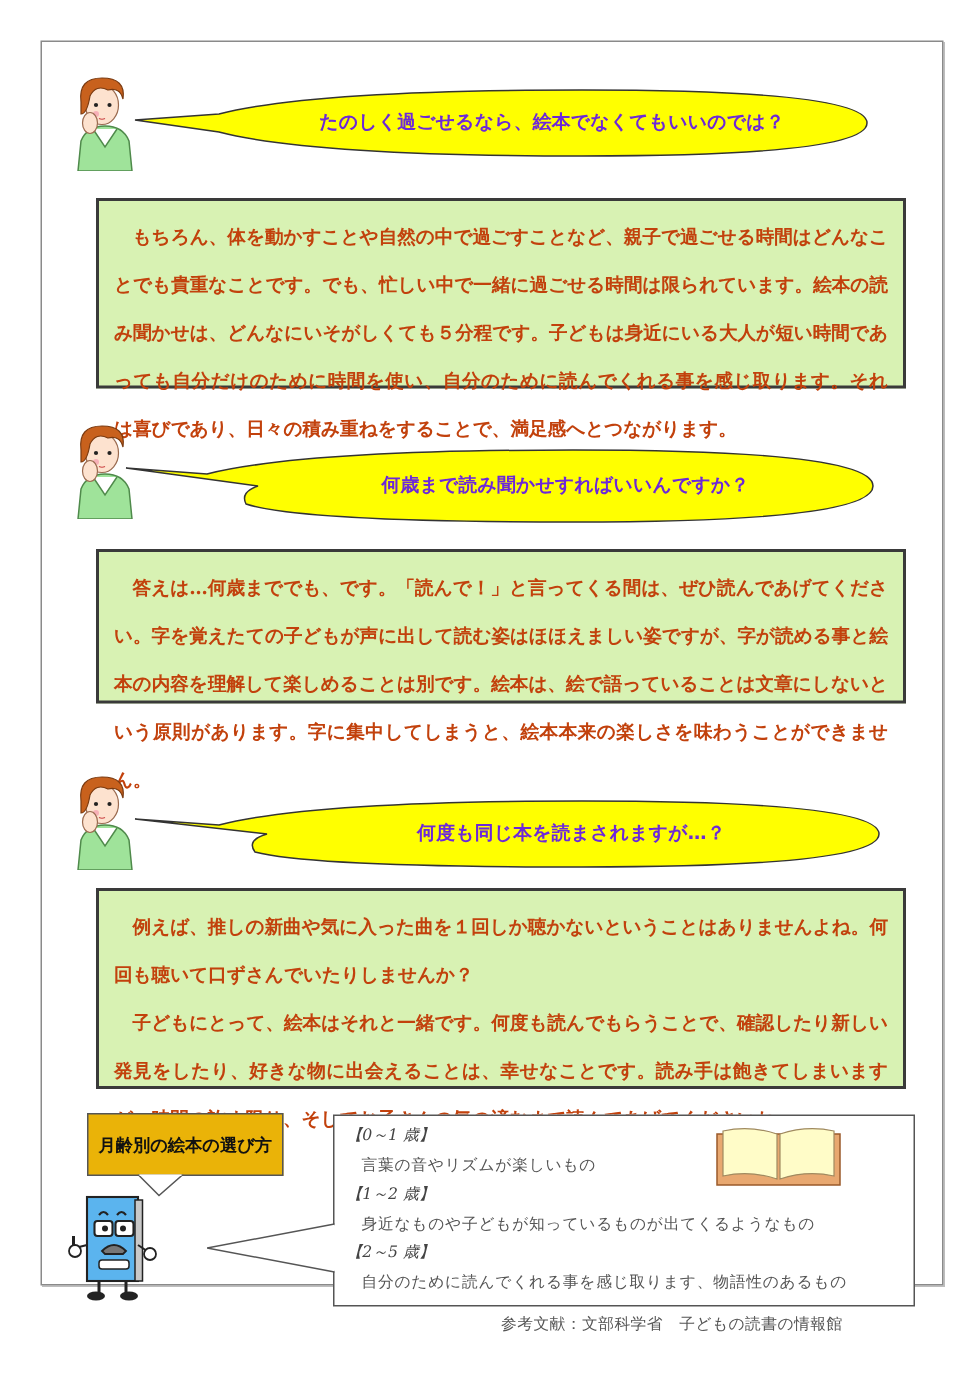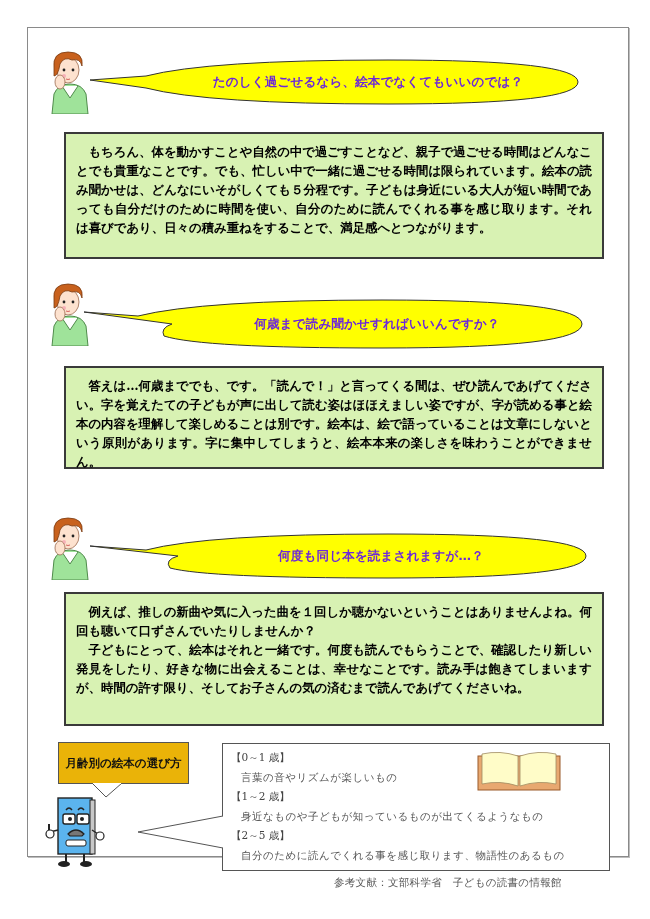--- a/index.html
+++ b/index.html
@@ -8,31 +8,31 @@
     .page-frame { position:absolute; left:27px; top:27px; width:600px; height:828px;
            border:1px solid #8a8a8a; box-shadow:1px 1px 0 #bdbdbd; background:#fff; }
     .person { position:absolute; width:52px; height:68px; }
     .bubble { position:absolute; }
     .bubble-text { position:absolute; left:0; right:0; top:50%; transform:translateY(-50%);
            text-align:center; font-family:"DejaVu Sans", sans-serif; font-size:12.5px;
            font-weight:bold; color:#6d28d9; letter-spacing:0.2px; }
     .answer-box { position:absolute; left:64px; background:#d8f2b3; border:2px solid #3a3a3a;
            box-sizing:border-box; padding:8px 10px 6px 10px;
            font-family:"DejaVu Serif", serif; font-size:12.4px; font-weight:bold;
-           line-height:19px; color:#000000; text-align:justify; }
+           line-height:32px; color:#c2410c; text-align:justify; }
     .answer-box p { margin:0; text-indent:1em; }
     .label-box { position:absolute; left:58px; top:742px; width:131px; height:42px;
            border:1px solid #555; background:#eab308; box-sizing:border-box;
            font-family:"DejaVu Sans", sans-serif; font-weight:bold; font-size:11.5px;
            display:flex; align-items:center; justify-content:center; }
     .info-box { position:absolute; left:222px; top:743px; width:388px; height:128px;
            border:1px solid #555; background:#fff; box-sizing:border-box;
            padding:4px 0 0 8px; font-family:"DejaVu Serif", serif; font-size:10.5px;
            color:#555; line-height:19.5px; }
-    .info-box .age { color:#444; }
+    .info-box .age { color:#444;font-style:italic; }
     .info-box .desc { padding-left:10px; letter-spacing:0.5px; }
     .reference { position:absolute; left:334px; top:876px; font-family:"DejaVu Serif", serif;
            font-size:10.5px; color:#555; letter-spacing:0.3px; }
     svg { display:block; }
   </style>
 </head>
 <body>
 
 <div class="page-frame"></div>
 

